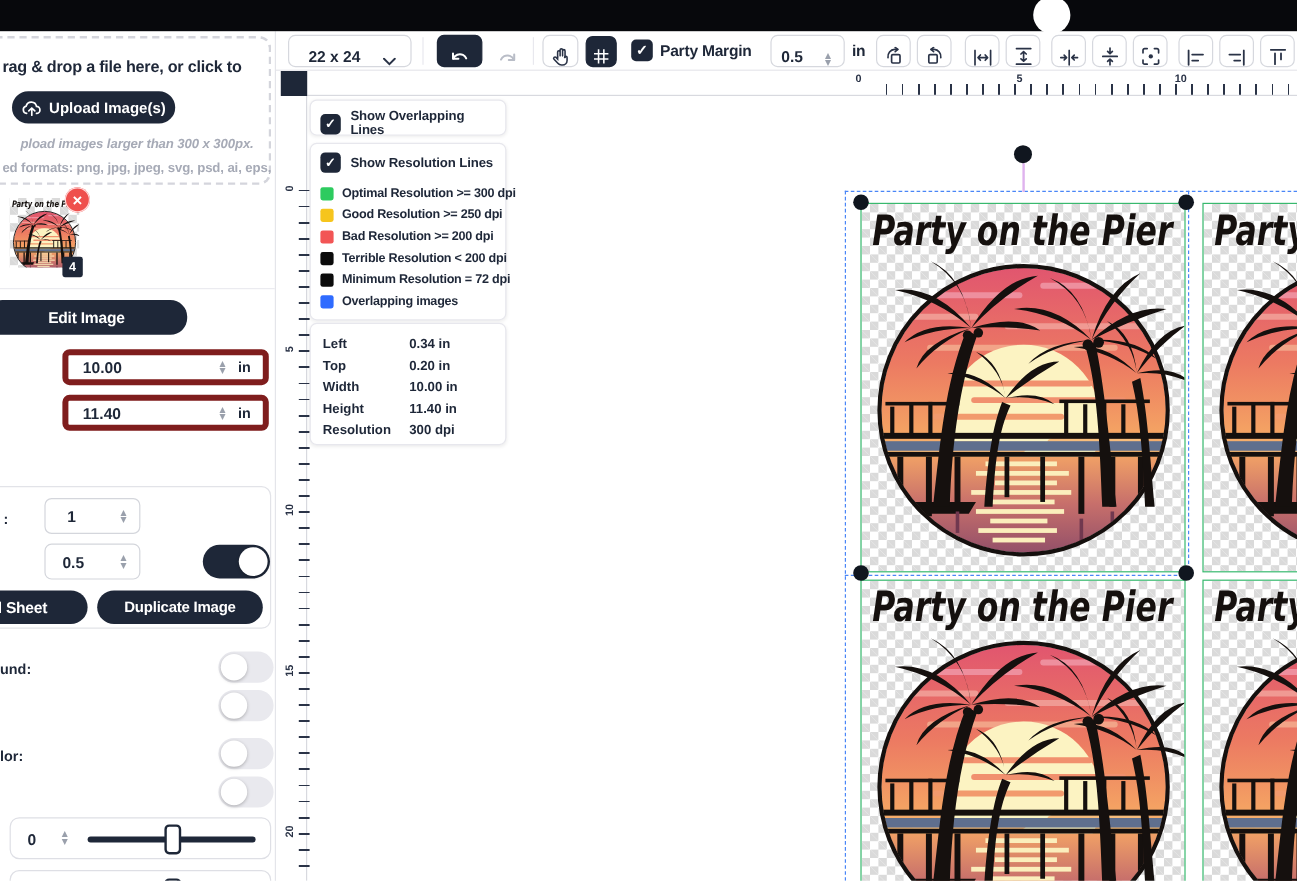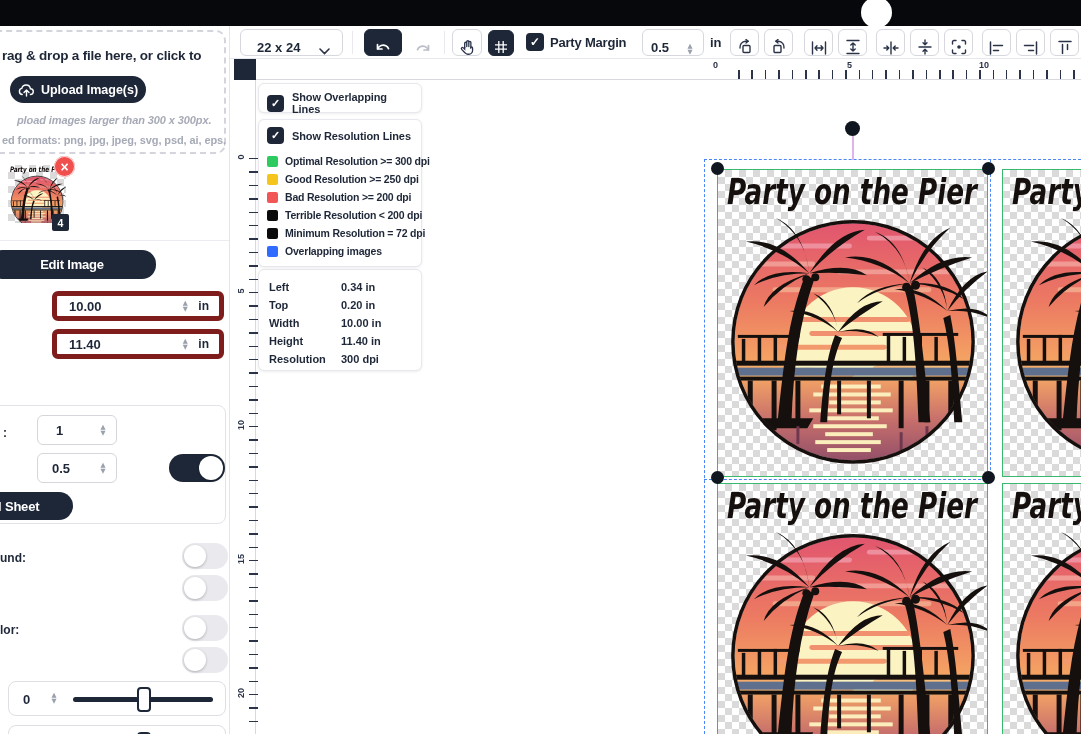--- a/index.html
+++ b/index.html
@@ -278,20 +278,21 @@
       <span class="val" style="padding-left:14px;">0.5</span>
       <span class="spin">
           <span>▲</span>
           <span>▼</span>
         </span>
     </div>
     <div class="toggle on" style="left:182px;top:48px;">
         <div class="knob"></div>
       </div>
     <button class="dark-btn" style="position:absolute;left:-26px;top:86px;width:112px;height:28px;">ll Sheet</button>
+    <button class="dark-btn" style="position:absolute;left:94px;top:86px;width:138px;height:28px;font-size:12.5px;">Duplicate Image</button>
   </div>
 
   <span class="frag" style="left:0;top:525px;">und:</span>
   <div class="toggle" style="left:182px;top:517px;">
       <div class="knob"></div>
     </div>
   <div class="toggle" style="left:182px;top:549px;">
       <div class="knob"></div>
     </div>
   <span class="frag" style="left:0;top:597px;">lor:</span>

